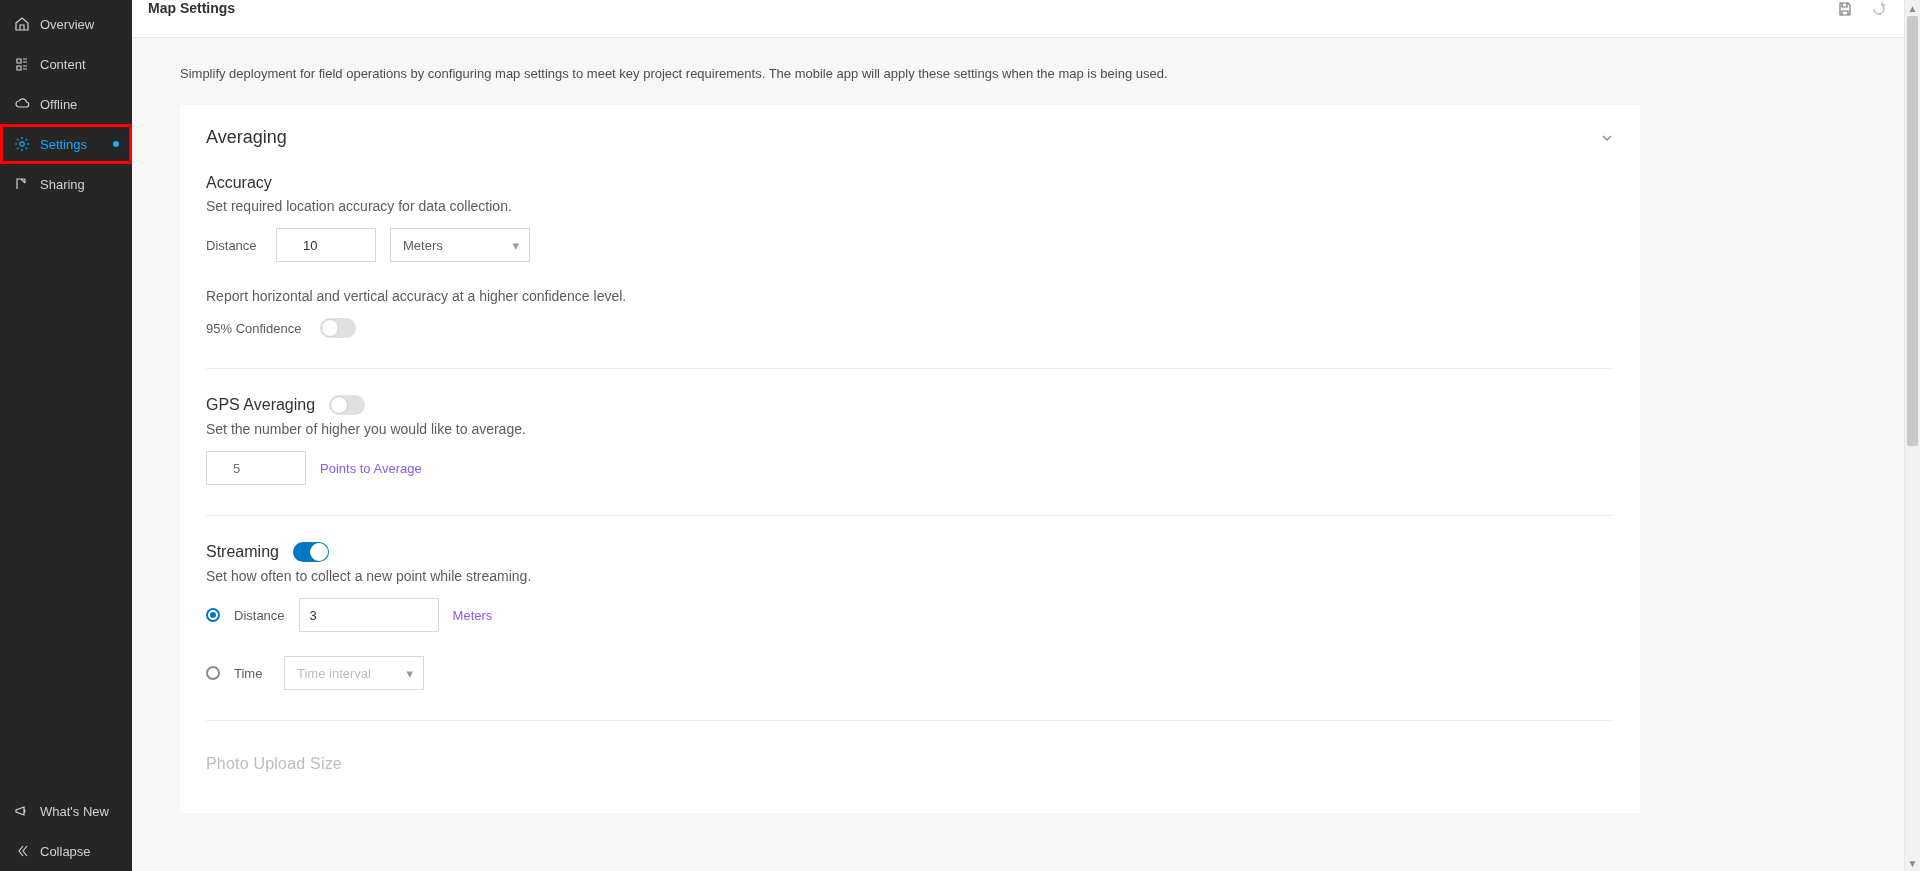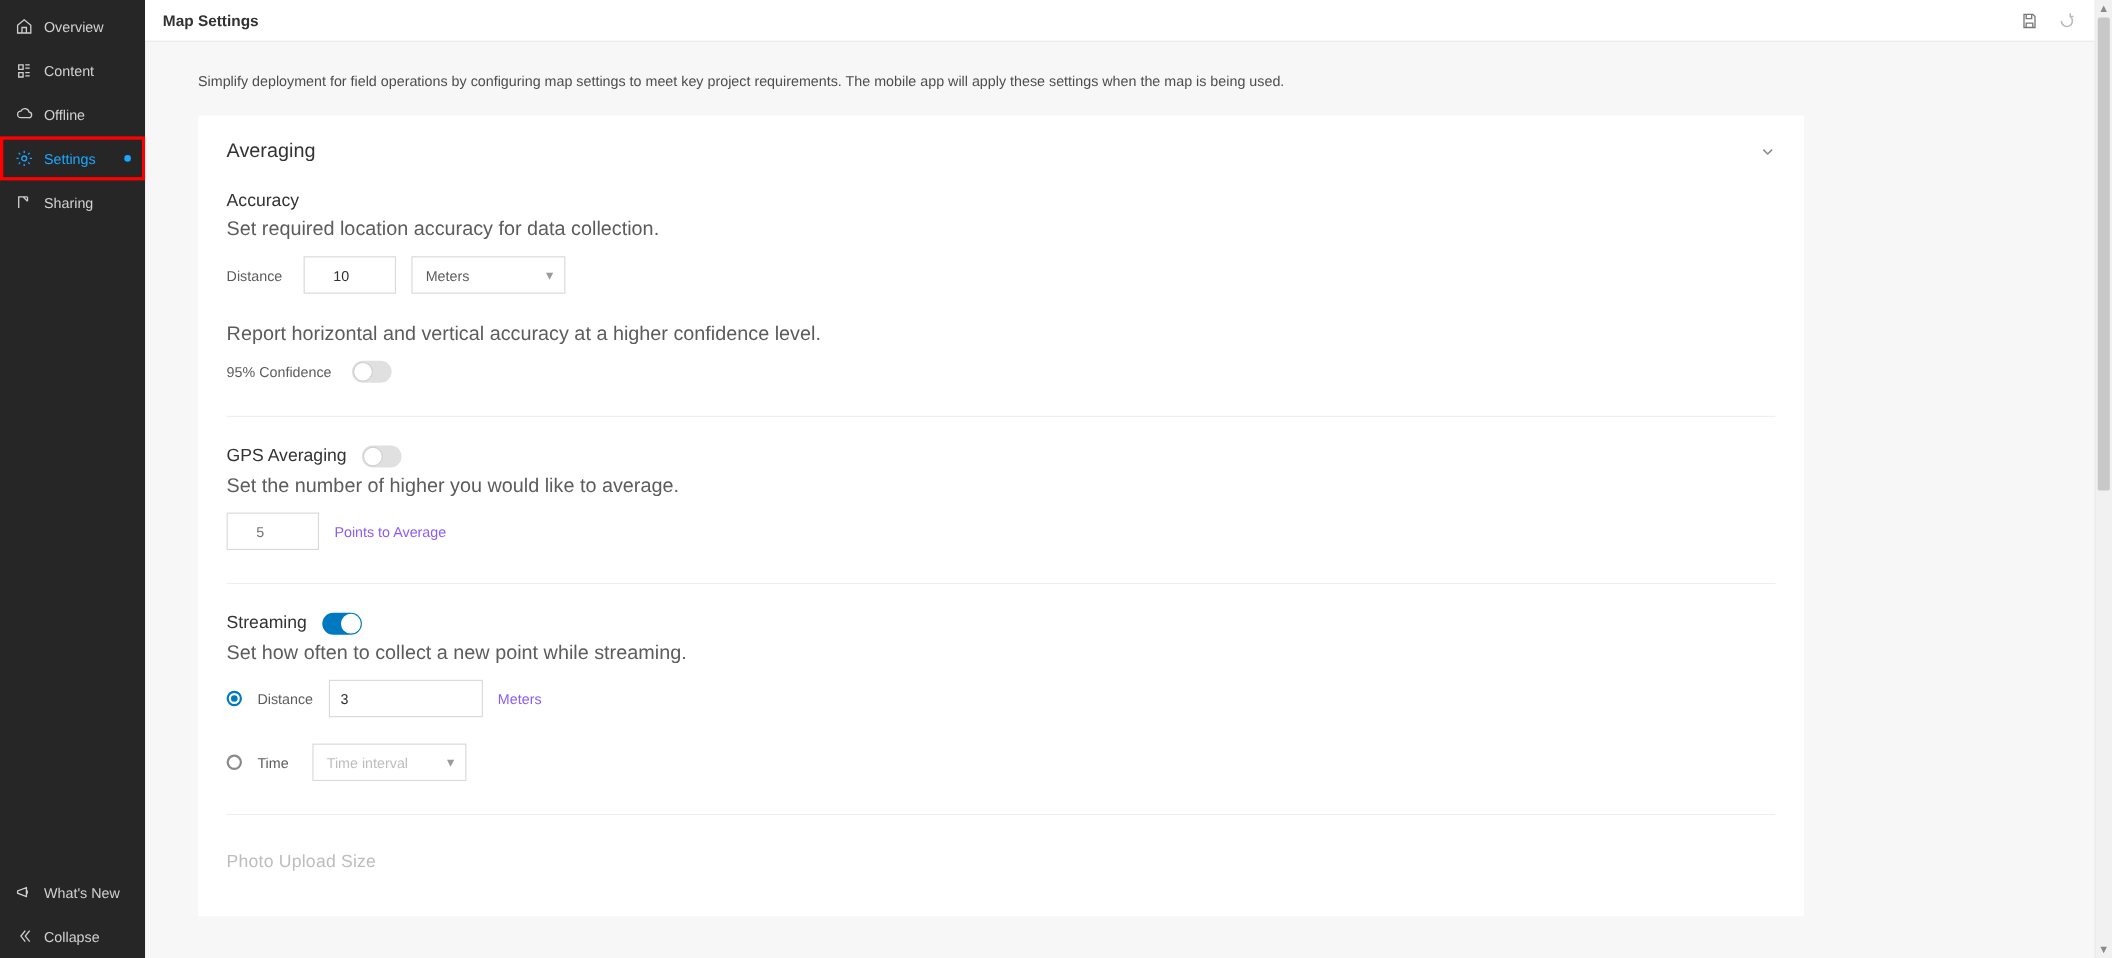--- a/index.html
+++ b/index.html
@@ -13,40 +13,40 @@
   .sidebar-item .icon { width:16px; height:16px; display:inline-flex; align-items:center; justify-content:center; }
   .sidebar-item .icon svg { stroke:#cfcfcf; }
   .sidebar-item.active { color:#1ba7ff; }
   .sidebar-item.active svg { stroke:#1ba7ff !important; }
   .sidebar-item.highlighted { outline:3px solid #ff0000; outline-offset:-3px; }
   .sidebar-item .dot { position:absolute; right:13px; top:50%; transform:translateY(-50%); width:6px; height:6px; border-radius:50%; background:#1ba7ff; }
   .nav-bottom { padding-bottom:0; }
 
   
   .main { flex:1; display:flex; flex-direction:column; min-width:0; background:#f7f7f7; position:relative; }
-  .header { height:38px; background:#fff; border-bottom:1px solid #e7e7e7; display:flex; align-items:center; padding:0 16px; justify-content:space-between;gap:14px; }
+  .header { height:38px; background:#fff; border-bottom:1px solid #e7e7e7; display:flex; align-items:flex-start; padding:0 16px; justify-content:space-between;gap:14px; }
   .header h1 { font-size:14px; font-weight:600; }
   .header .tools { display:flex; gap:16px; }
   .header .tools .icon-btn { width:18px; height:18px; display:flex; align-items:center; justify-content:center; cursor:pointer; color:#777; }
 
   .content-scroll { flex:1; overflow-y:auto; padding:28px 48px 0 48px; }
   .intro { font-size:13px; color:#4d4d4d; margin-bottom:24px; max-width:1200px; }
   .panel { background:#fff; padding:22px 26px 40px 26px; max-width:1460px; }
   .panel-head { display:flex; align-items:center; justify-content:space-between; }
   .panel-head h2 { font-size:18px; font-weight:400; color:#323232; }
   .chev { width:14px; height:14px; display:inline-flex; align-items:center; justify-content:center; color:#8a8a8a; cursor:pointer; }
 
   .section { margin-top:26px; }
   .section h3 { font-size:16px; font-weight:400; margin-bottom:6px; display:flex; align-items:center; gap:14px; }
-  .section .desc { font-size:18px; color:#5c5c5c; margin-bottom:14px; }
+  .section .desc { font-size:14px; color:#5c5c5c; margin-bottom:14px; }
   .row { display:flex; align-items:center; gap:14px; }
   .label { font-size:13px; color:#5c5c5c; min-width:56px; }
   .label.inline { min-width:auto; }
   .input { height:34px; border:1px solid #d8d8d8; padding:0 10px; font-size:13px; color:#323232; background:#fff; }
-  .input.w-100 { width:84px;padding-left:26px; }
+  .input.w-100 { width:100px;padding-left:26px; }
   .input.w-140 { width:140px; }
   .input.disabled { color:#bdbdbd; }
   .select { height:34px; border:1px solid #d8d8d8; background:#fff; font-size:13px; color:#5c5c5c; padding:0 30px 0 12px; position:relative; display:flex; align-items:center; min-width:140px; cursor:pointer; }
   .select.disabled { color:#bdbdbd; }
   .select .caret { position:absolute; right:10px; top:50%; transform:translateY(-50%); color:#9a9a9a; }
 
   .hr { border:none; border-top:1px solid #eeeeee; margin:30px 0 0 0; }
 
   
   .toggle { width:36px; height:20px; border-radius:10px; background:#e0e0e0; position:relative; cursor:pointer; flex:0 0 auto; }

